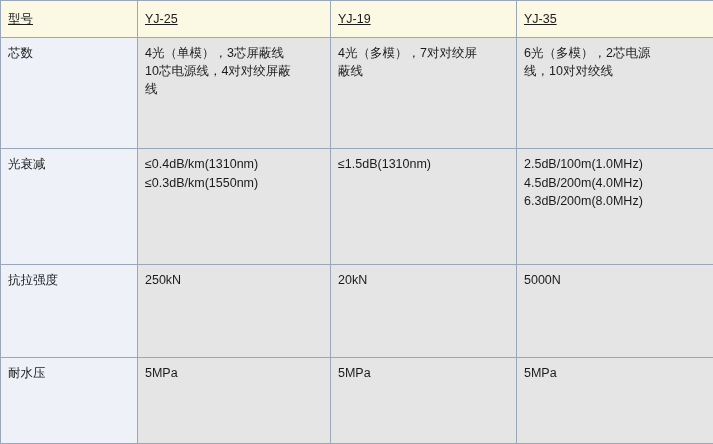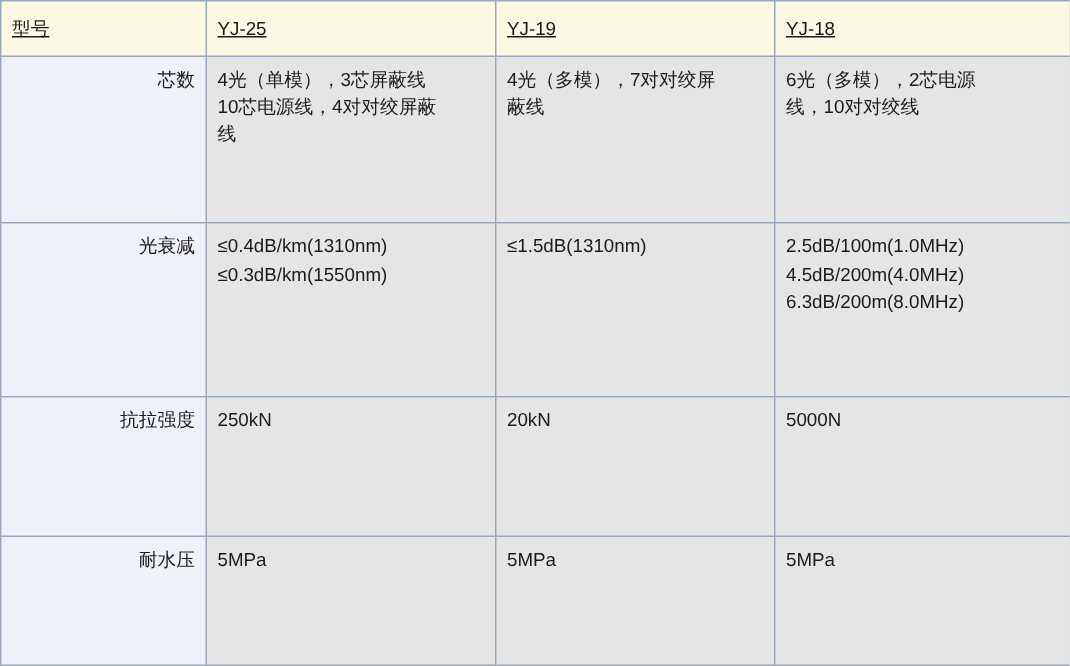--- a/index.html
+++ b/index.html
@@ -38,21 +38,20 @@
   #spec-table thead th {
     background: #fbf9e4;
     height: 28px;
     vertical-align: middle;
     padding-top: 4px;
     padding-bottom: 4px;
     text-decoration: underline;
   }
   #spec-table tbody th {
     background: #eef2f8;
-    text-align: right;
   }
   #spec-table tbody td {
     background: #e5e5e5;
   }
   .cell-line {
     display: block;
     white-space: normal;
   }
   .row-r0 { height: 62px; }
   .row-r1 { height: 70px; }
@@ -69,21 +68,21 @@
     <col class="c0">
       <col class="c1">
       <col class="c2">
       <col class="c3">
   </colgroup>
   <thead>
     <tr>
       <th>型号</th>
       <th>YJ-25</th>
       <th>YJ-19</th>
-      <th>YJ-18</th>
+      <th>YJ-35</th>
     </tr>
   </thead>
   <tbody>
     <tr class="row-r0">
       <th>芯数</th>
       <td>
         <span class="cell-line">4光（单模），3芯屏蔽线</span>
         <span class="cell-line">10芯电源线，4对对绞屏蔽</span>
         <span class="cell-line">线</span>
       </td>

